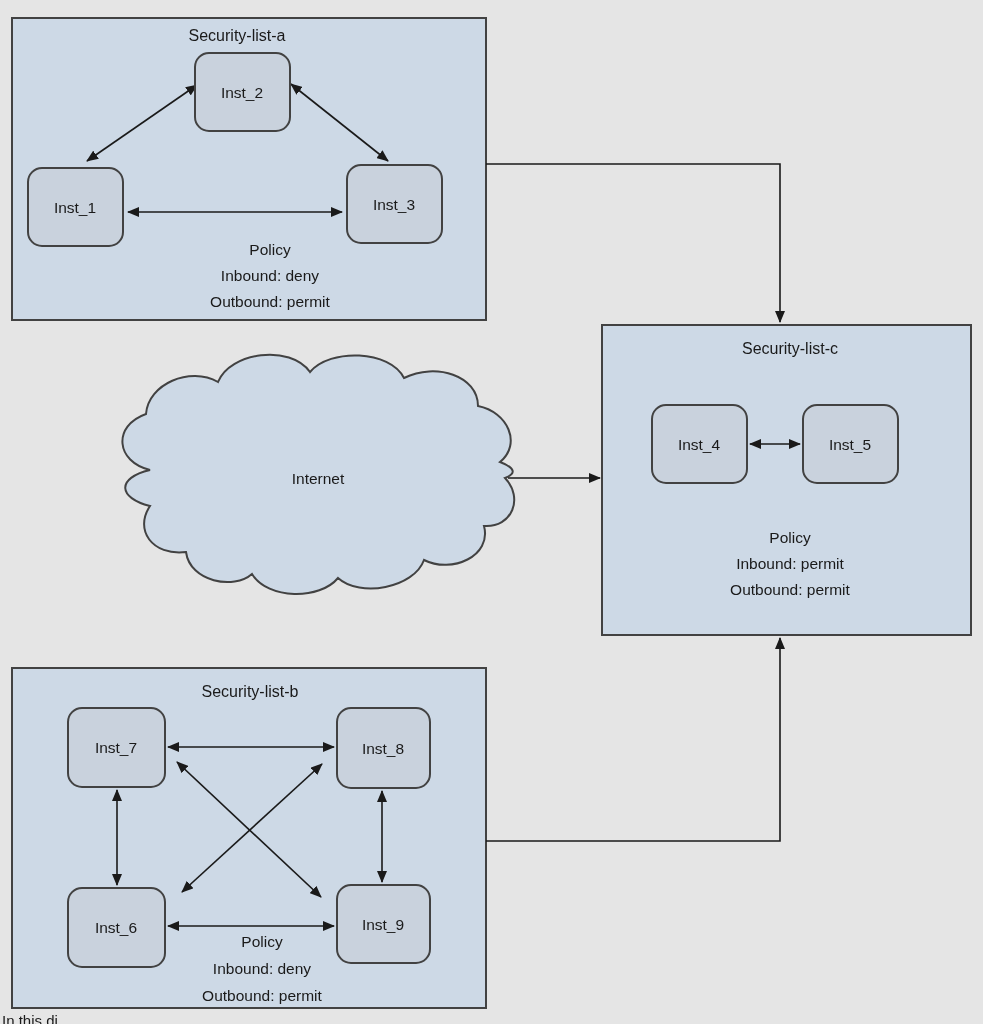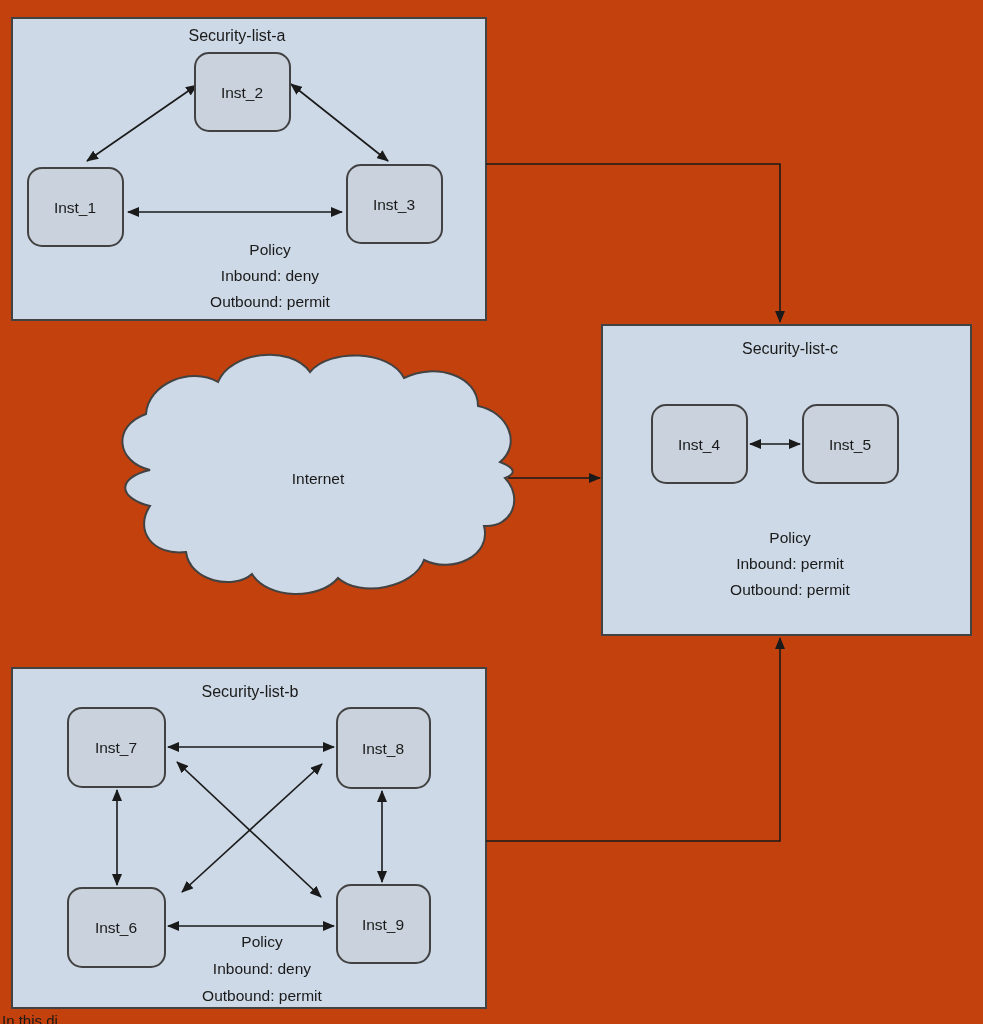--- a/index.html
+++ b/index.html
@@ -8,21 +8,21 @@
     background: #ffffff;
     width: 983px;
     height: 1024px;
     overflow: hidden;
     font-family: "Liberation Sans", sans-serif;
   }
   .stage {
     position: relative;
     width: 983px;
     height: 1024px;
-    background: #c2410c;
+    background: #e5e5e5;
   }
   svg text {
     fill: #1a1a1a;
     font-family: "Liberation Sans", sans-serif;
   }
   .group-title   { font-size: 16px; text-anchor: middle; }
   .node-label    { font-size: 15.5px; text-anchor: middle; }
   .policy-line   { font-size: 15.5px; text-anchor: middle; }
   .cloud-label   { font-size: 15.5px; text-anchor: middle; }
   .group-rect    { stroke: #424242; stroke-width: 2; }

